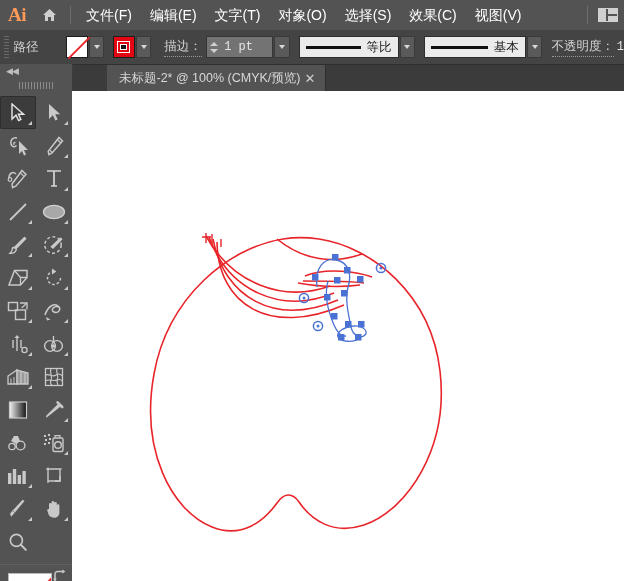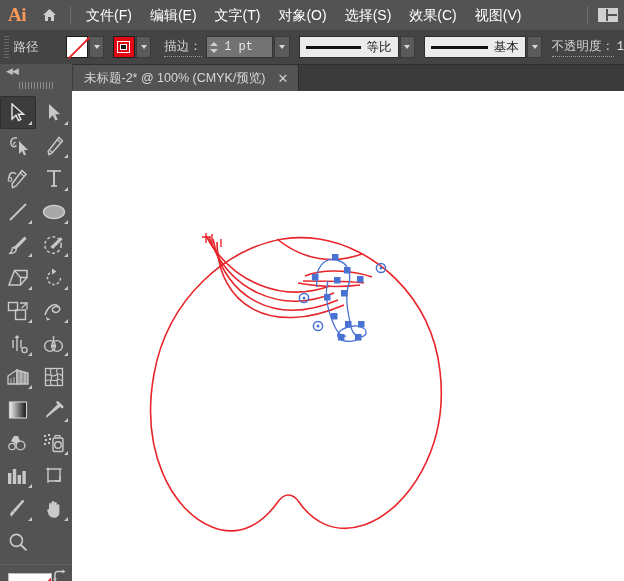--- a/index.html
+++ b/index.html
@@ -233,22 +233,23 @@
     background: #3b3b3b;
     display: flex;
     align-items: flex-end;
   }
   .doc-tab {
     height: 26px;
     background: #535353;
     display: flex;
     align-items: center;
     padding: 0 8px 0 12px;
-    gap: 10px;
+    gap: 2px;
     border-right: 1px solid #2d2d2d;
+    margin-left: 35px;
   }
   .doc-tab-title {
     color: #d8d8d8;
     font-size: 12.5px;
     white-space: nowrap;
   }
   .doc-tab-close {
     color: #cfcfcf;
     font-size: 13px;
     line-height: 1;

